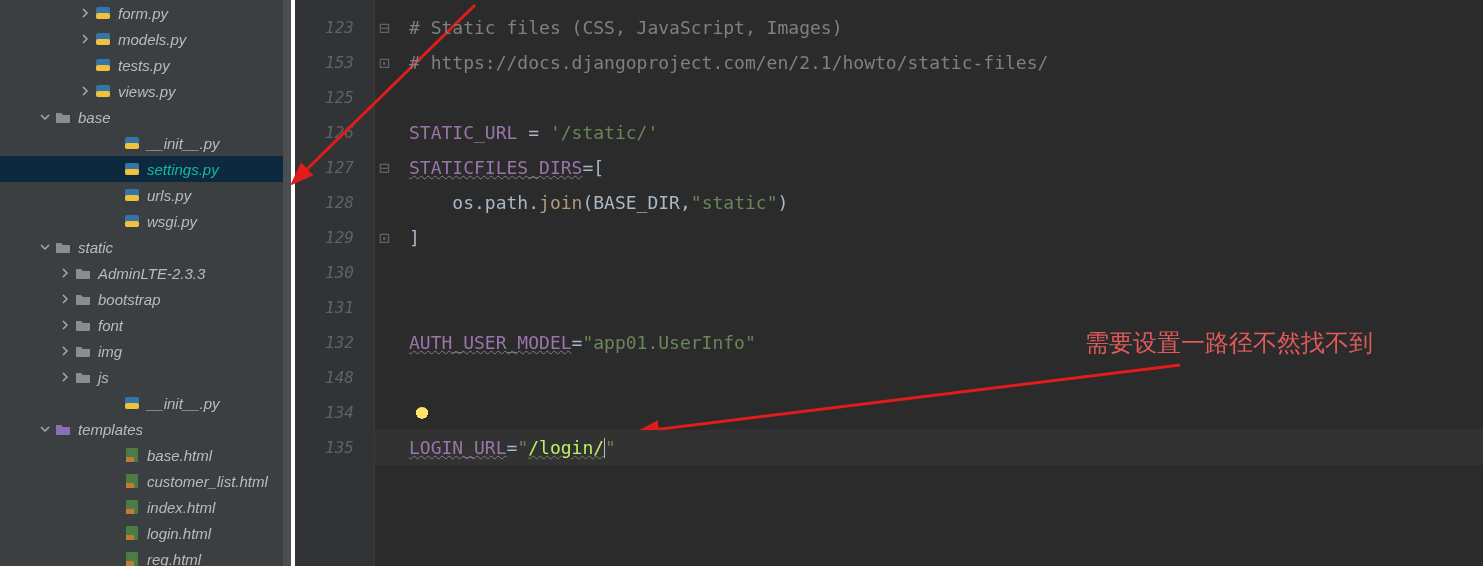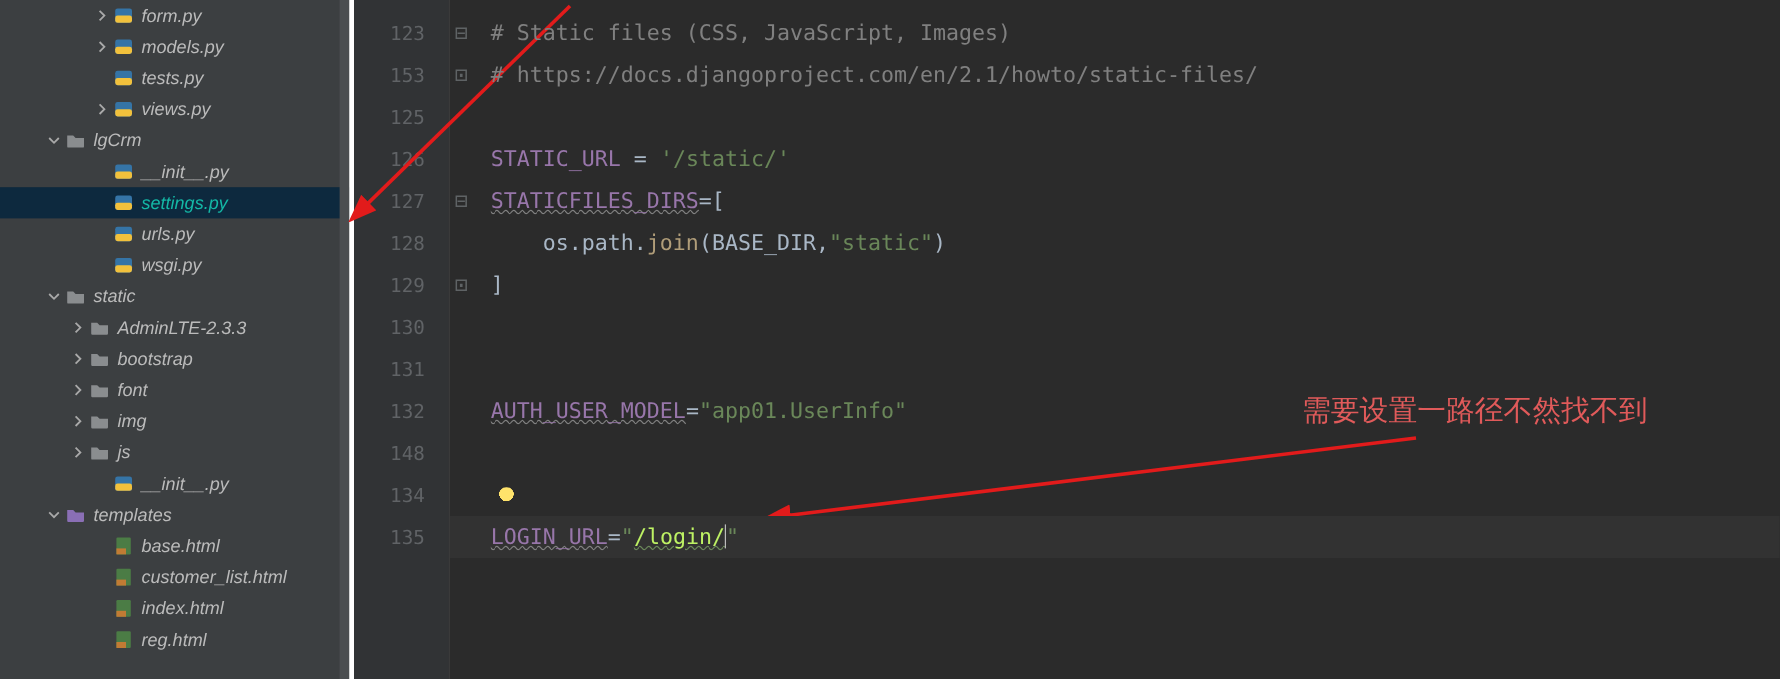--- a/index.html
+++ b/index.html
@@ -43,21 +43,21 @@
     margin-right: 2px;
     flex: 0 0 14px;
   }
   .chevron svg { width: 10px; height: 10px; }
   .icon { width: 18px; height: 18px; display: inline-flex; align-items: center; justify-content: center; margin-right: 6px; flex: 0 0 18px; }
   .item-label { white-space: nowrap; }
 
   
   .ind-1 { padding-left: 38px; }
   .ind-file-a { padding-left: 78px; }
-  .ind-file-b { padding-left: 78px; }
+  .ind-file-b { padding-left: 107px; }
   .ind-static-sub { padding-left: 58px; }
 
   
   .sidebar::after {
     content: "";
     position: absolute;
     right: 0; top: 0; bottom: 0;
     width: 8px;
     background: #4b4e50;
   }
@@ -70,20 +70,21 @@
     font-family: "Consolas", "Menlo", monospace;
     font-size: 18px;
     line-height: 35px;
     position: relative;
   }
   .gutter {
     width: 80px;
     background: #313335;
     border-right: 1px solid #3a3a3a;
     padding-top: 10px;
+    font-style: italic;
   }
   .gutter .ln {
     color: #606366;
     text-align: right;
     padding-right: 20px;
     height: 35px;
     font-size: 16px;
   }
   .code-area {
     flex: 1;
@@ -203,21 +204,21 @@
       <span class="chevron">
         <svg viewBox="0 0 10 10">
           <path d="M1 3 L5 7 L9 3" fill="none" stroke="#a9a9a9" stroke-width="1.5"></path>
         </svg>
       </span>
       <span class="icon">
         <svg viewBox="0 0 18 18">
           <path d="M2 5h5l2 2h7v7a1 1 0 0 1-1 1H3a1 1 0 0 1-1-1z" fill="#8a8d8f"></path>
         </svg>
       </span>
-      <span class="item-label">lgCrm</span>
+      <span class="item-label">base</span>
     </div>
     <div class="tree-item ind-file-b">
       <span class="chevron"></span>
       <span class="icon">
         <svg viewBox="0 0 18 18">
           <rect x="2" y="3" width="14" height="12" rx="2" fill="#3574a6"></rect>
           <rect x="2" y="9" width="14" height="6" rx="2" fill="#f2c13c"></rect>
         </svg>
       </span>
       <span class="item-label">__init__.py</span>
@@ -375,20 +376,30 @@
     </div>
     <div class="tree-item ind-file-b">
       <span class="chevron"></span>
       <span class="icon">
         <svg viewBox="0 0 18 18">
           <rect x="3" y="2" width="12" height="14" rx="1" fill="#4b7c45"></rect>
           <rect x="3" y="11" width="8" height="5" fill="#c17b34"></rect>
         </svg>
       </span>
       <span class="item-label">index.html</span>
+    </div>
+    <div class="tree-item ind-file-b">
+      <span class="chevron"></span>
+      <span class="icon">
+        <svg viewBox="0 0 18 18">
+          <rect x="3" y="2" width="12" height="14" rx="1" fill="#4b7c45"></rect>
+          <rect x="3" y="11" width="8" height="5" fill="#c17b34"></rect>
+        </svg>
+      </span>
+      <span class="item-label">login.html</span>
     </div>
     <div class="tree-item ind-file-b">
       <span class="chevron"></span>
       <span class="icon">
         <svg viewBox="0 0 18 18">
           <rect x="3" y="2" width="12" height="14" rx="1" fill="#4b7c45"></rect>
           <rect x="3" y="11" width="8" height="5" fill="#c17b34"></rect>
         </svg>
       </span>
       <span class="item-label">reg.html</span>

